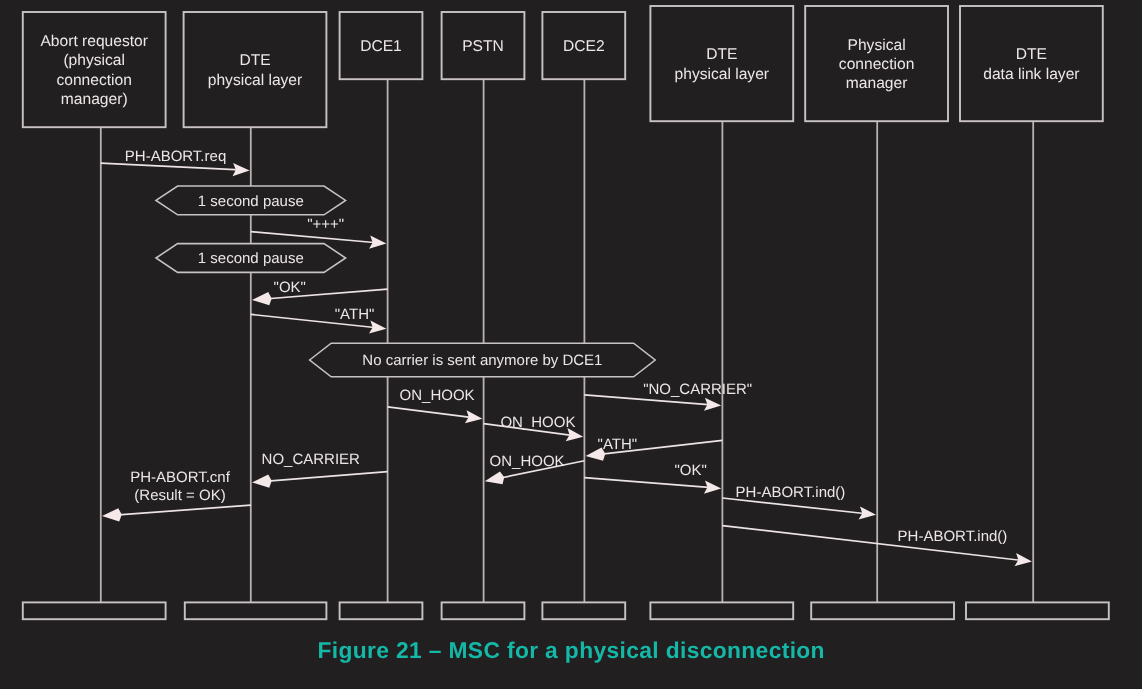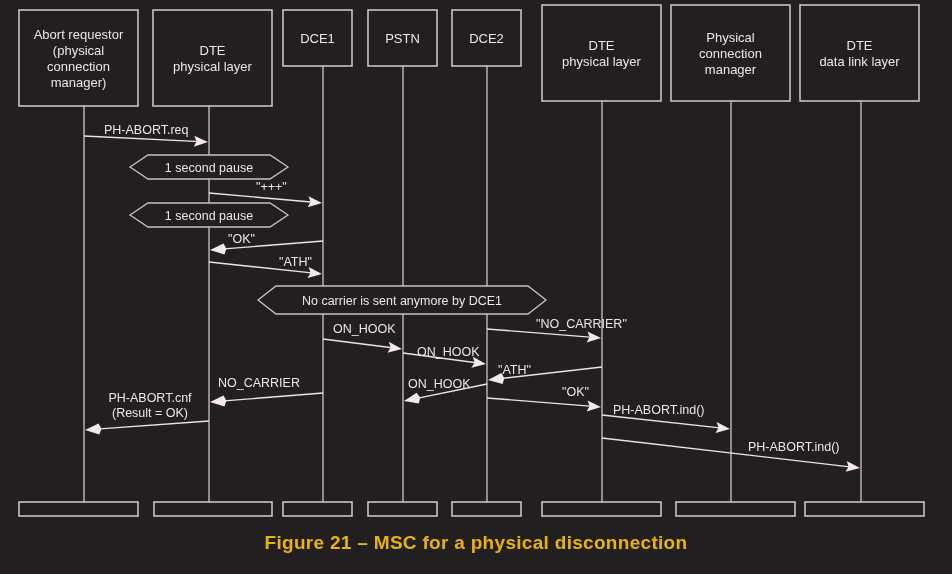--- a/index.html
+++ b/index.html
@@ -8,21 +8,21 @@
   svg { position: absolute; left: 0; top: 0; }
   .box { fill: #221f20; stroke: #c8c2c2; stroke-width: 1.6; }
   .life { stroke: #b9b1b2; stroke-width: 1.5; }
   .msg { stroke: #ece4e4; stroke-width: 1.4; fill: none; }
   .head { fill: #f4e8e8; }
   .lbl { fill: #ece6e6; font-size: 12.5px; font-family: "Liberation Sans", sans-serif; }
   .hdr { fill: #ece6e6; font-size: 13px; font-family: "Liberation Sans", sans-serif; text-anchor: middle; }
   .hex { fill: #221f20; stroke: #c8c2c2; stroke-width: 1.3; }
   .caption { position: absolute; left: 0; width: 952px; top: 532px; text-align: center;
              font-family: "Liberation Sans", sans-serif; font-weight: bold; font-size: 19px;
-             color: #eab308; letter-spacing: 0.3px; }
+             color: #14b8a6; letter-spacing: 0.3px; }
 </style>
 </head>
 <body>
 
 <svg id="msc" width="952" height="574" viewBox="0 0 952 574" xmlns="http://www.w3.org/2000/svg">
     <line x1="84" y1="106" x2="84" y2="502" class="life"></line>
     <line x1="209" y1="106" x2="209" y2="502" class="life"></line>
     <line x1="323" y1="66" x2="323" y2="502" class="life"></line>
     <line x1="403" y1="66" x2="403" y2="502" class="life"></line>
     <line x1="487" y1="66" x2="487" y2="502" class="life"></line>

